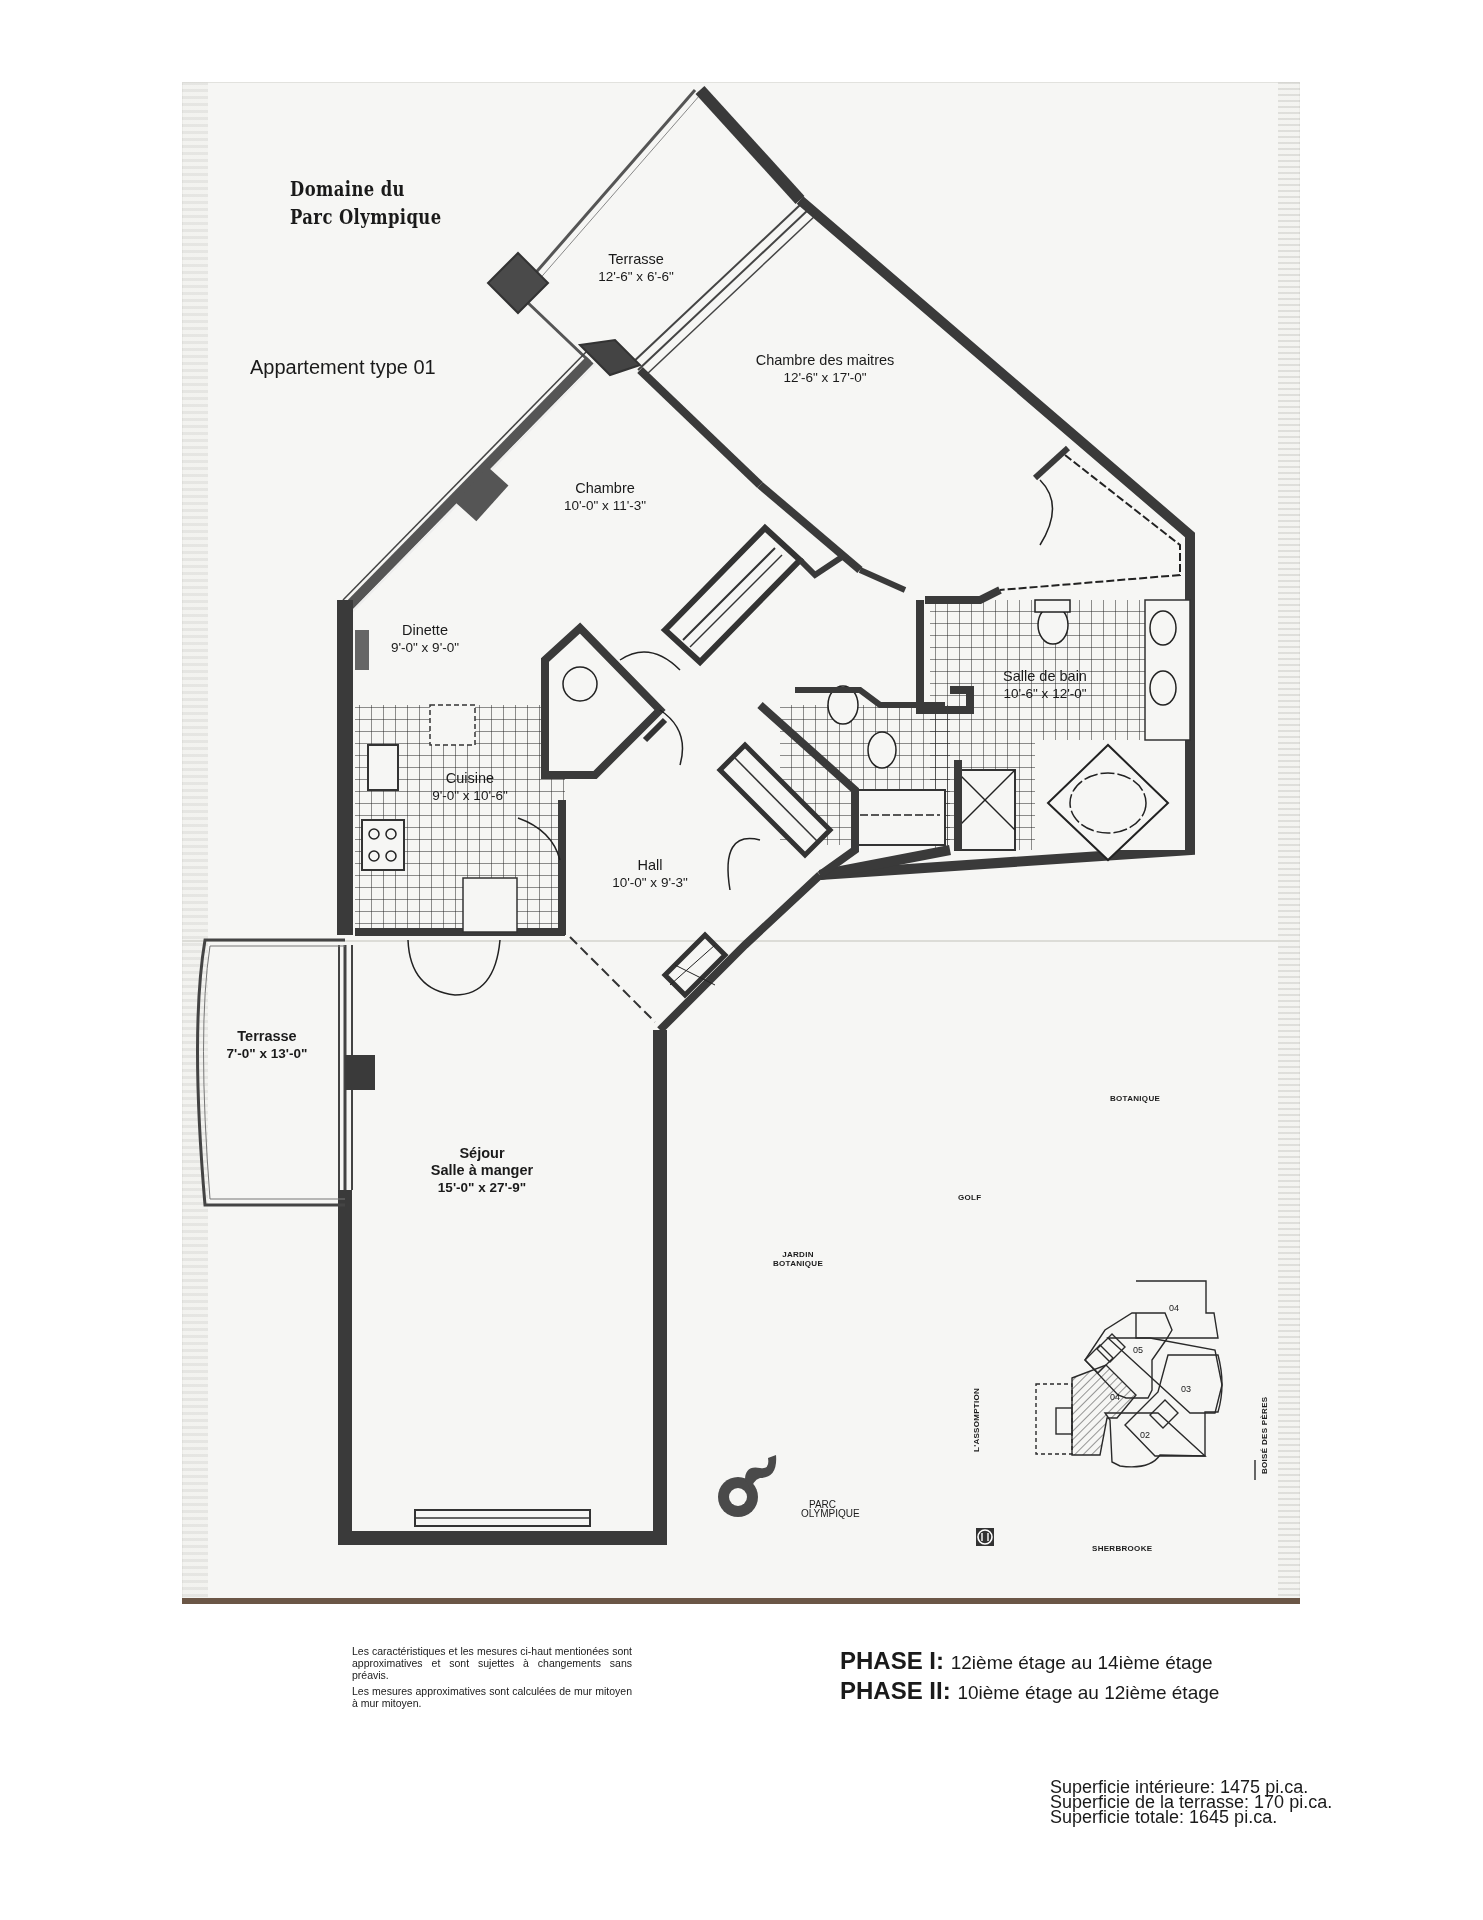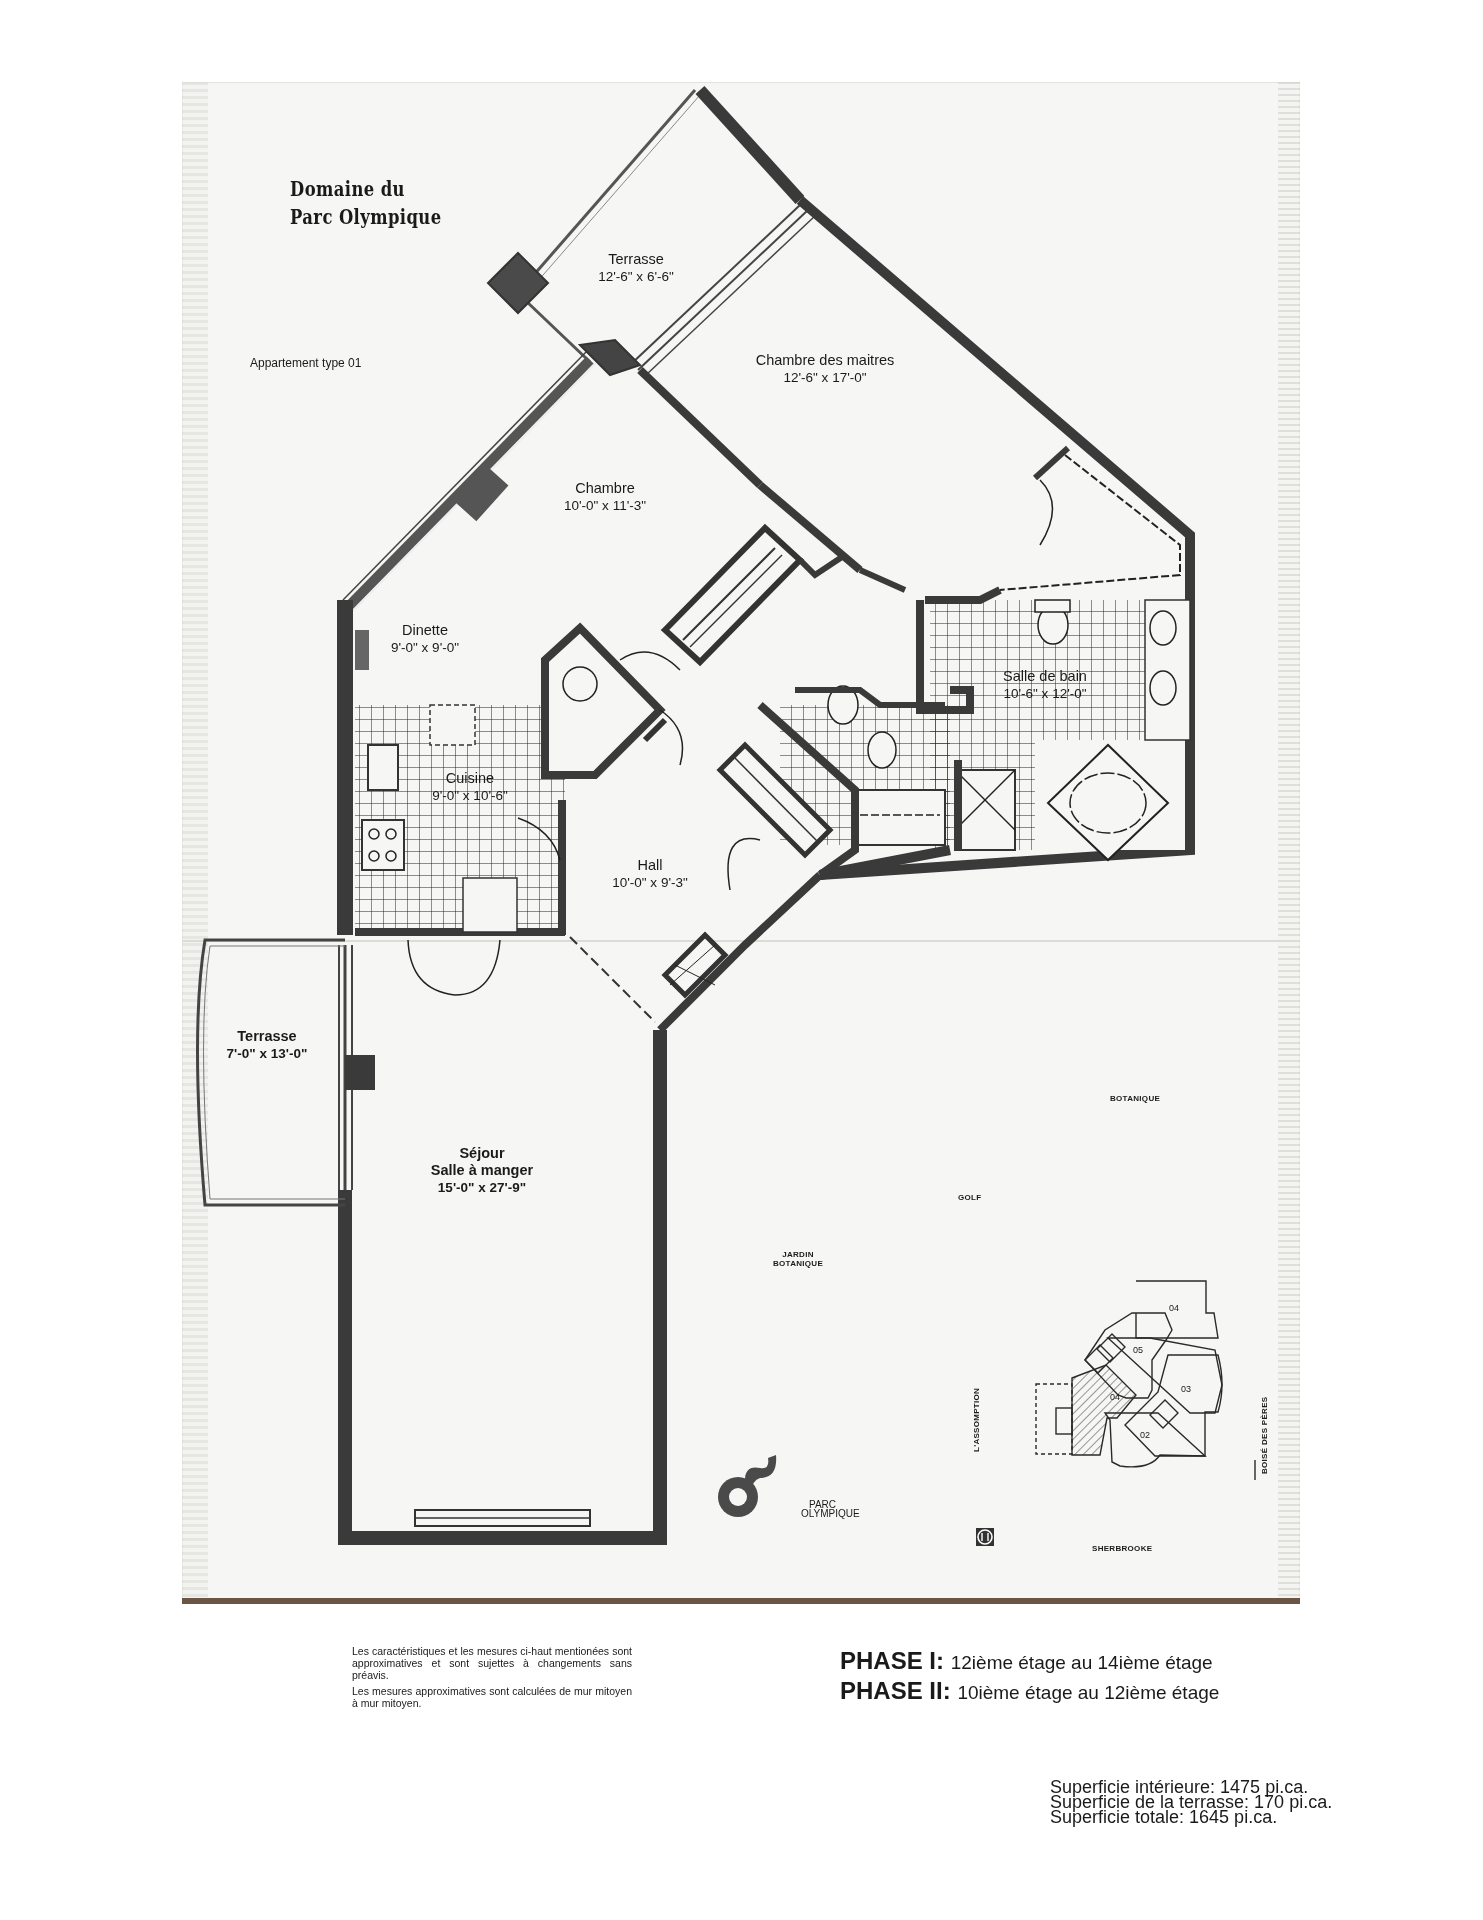--- a/index.html
+++ b/index.html
@@ -31,21 +31,21 @@
   .fold-line {
     position: absolute; left: 182px; top: 940px; width: 1118px; height: 2px;
     background: #dcdcd7;
   }
   svg.plan { position: absolute; left: 0; top: 0; }
   .abs { position: absolute; }
   .title {
     left: 290px; top: 175px; font-family: "DejaVu Serif", serif; font-weight: bold;
     font-size: 20px; line-height: 28px; letter-spacing: .5px; transform: scaleX(.82); transform-origin: left top;
   }
-  .subtitle { left: 250px; top: 356px; font-size: 12px; }
+  .subtitle { left: 250px; top: 356px; font-size: 20px; }
   .room { text-align: center; font-size: 14.5px; line-height: 17px; }
   .room .name { display: block; }
   .room .dim { display: block; font-size: 13.5px; }
   .room.bold { font-weight: bold; }
   .map-label { font-size: 8px; font-weight: bold; text-align: center; line-height: 9px; letter-spacing: .3px; }
   .vert { transform: rotate(-90deg); transform-origin: left top; white-space: nowrap; }
   .unit { font-size: 9px; }
   .logo-text { font-size: 10px; font-weight: normal; line-height: 9px; margin-left: 25px; }
   .notes { left: 352px; top: 1645px; width: 280px; font-size: 10.5px; line-height: 12px; text-align: justify; }
   .notes p { margin: 0 0 4px 0; }

